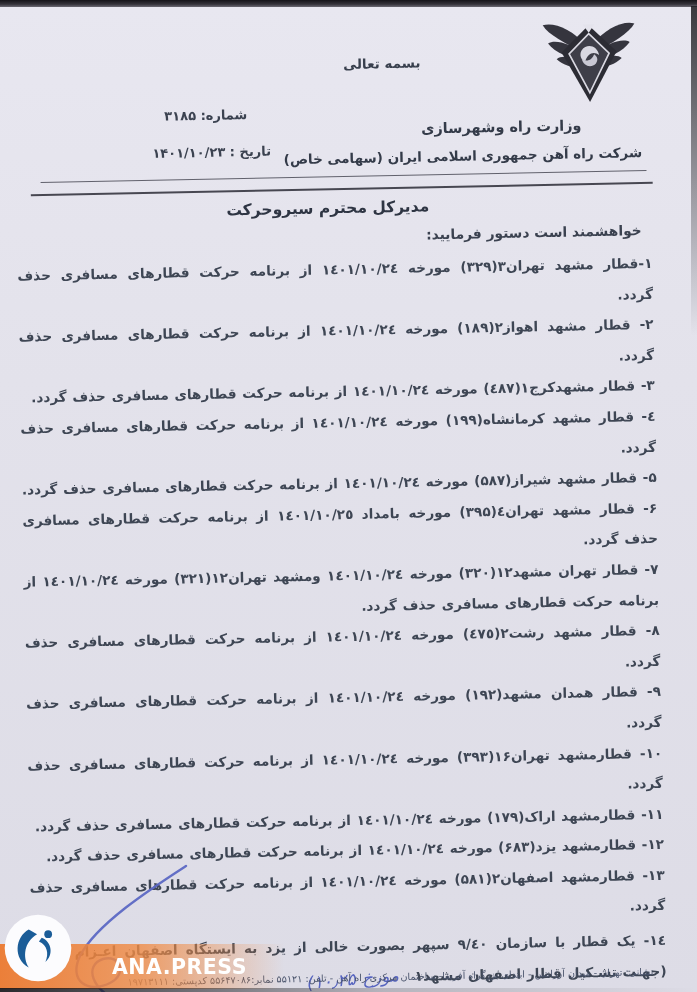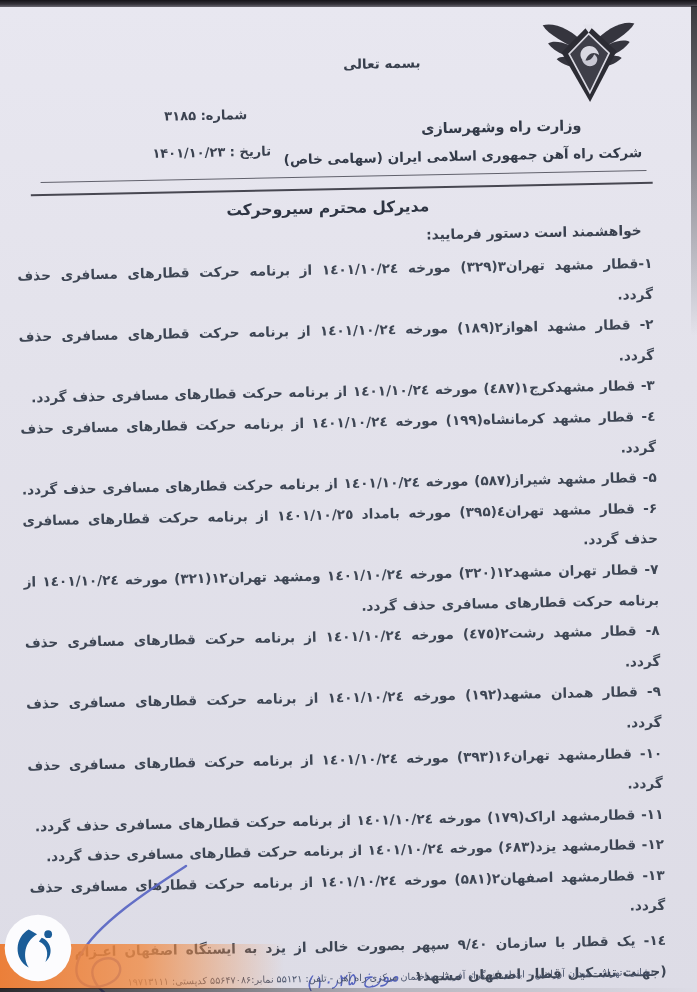--- a/index.html
+++ b/index.html
@@ -110,20 +110,21 @@
 
       <div class="footer">نشانی: تهران - میدان آرژانتین - ابتدای بزرگراه آفریقا- ساختمان مرکزی راه آهن - تلفن: ۵۵۱۲۱ نمابر:۵۵۶۴۷۰۸۶ کدپستی: ۱۹۷۱۳۱۱۱</div>
     </div>
 
     <svg class="signature" viewBox="0 0 196 134">
       <path d="M160,4 C126,26 70,62 54,94 C42,119 62,132 84,121 C102,112 94,92 77,97
                C58,103 64,129 98,141 C118,148 134,145 146,156 C140,166 128,174 133,184" fill="none" stroke="#5c68c4" stroke-width="2.4" stroke-linecap="round" opacity="0.95"></path>
     </svg>
 
     <div class="wm-band"></div>
+    <div class="wm-text">ANA.PRESS</div>
     <svg class="wm-logo" viewBox="0 0 80 80">
       <circle cx="40" cy="40" r="36" fill="#fcfcfe"></circle>
       <path d="M30,20 C15,28 13,52 30,61 C23,50 25,33 39,25 Z" fill="#1b5d98"></path>
       <path d="M44,29 C55,33 57,48 48,55 C52,46 50,37 41,33 Z" fill="#1b5d98"></path>
       <circle cx="51" cy="25" r="4.2" fill="#1b5d98"></circle>
     </svg>
   </div>
 
   <div class="top-edge"></div>
   <div class="right-edge"></div>

